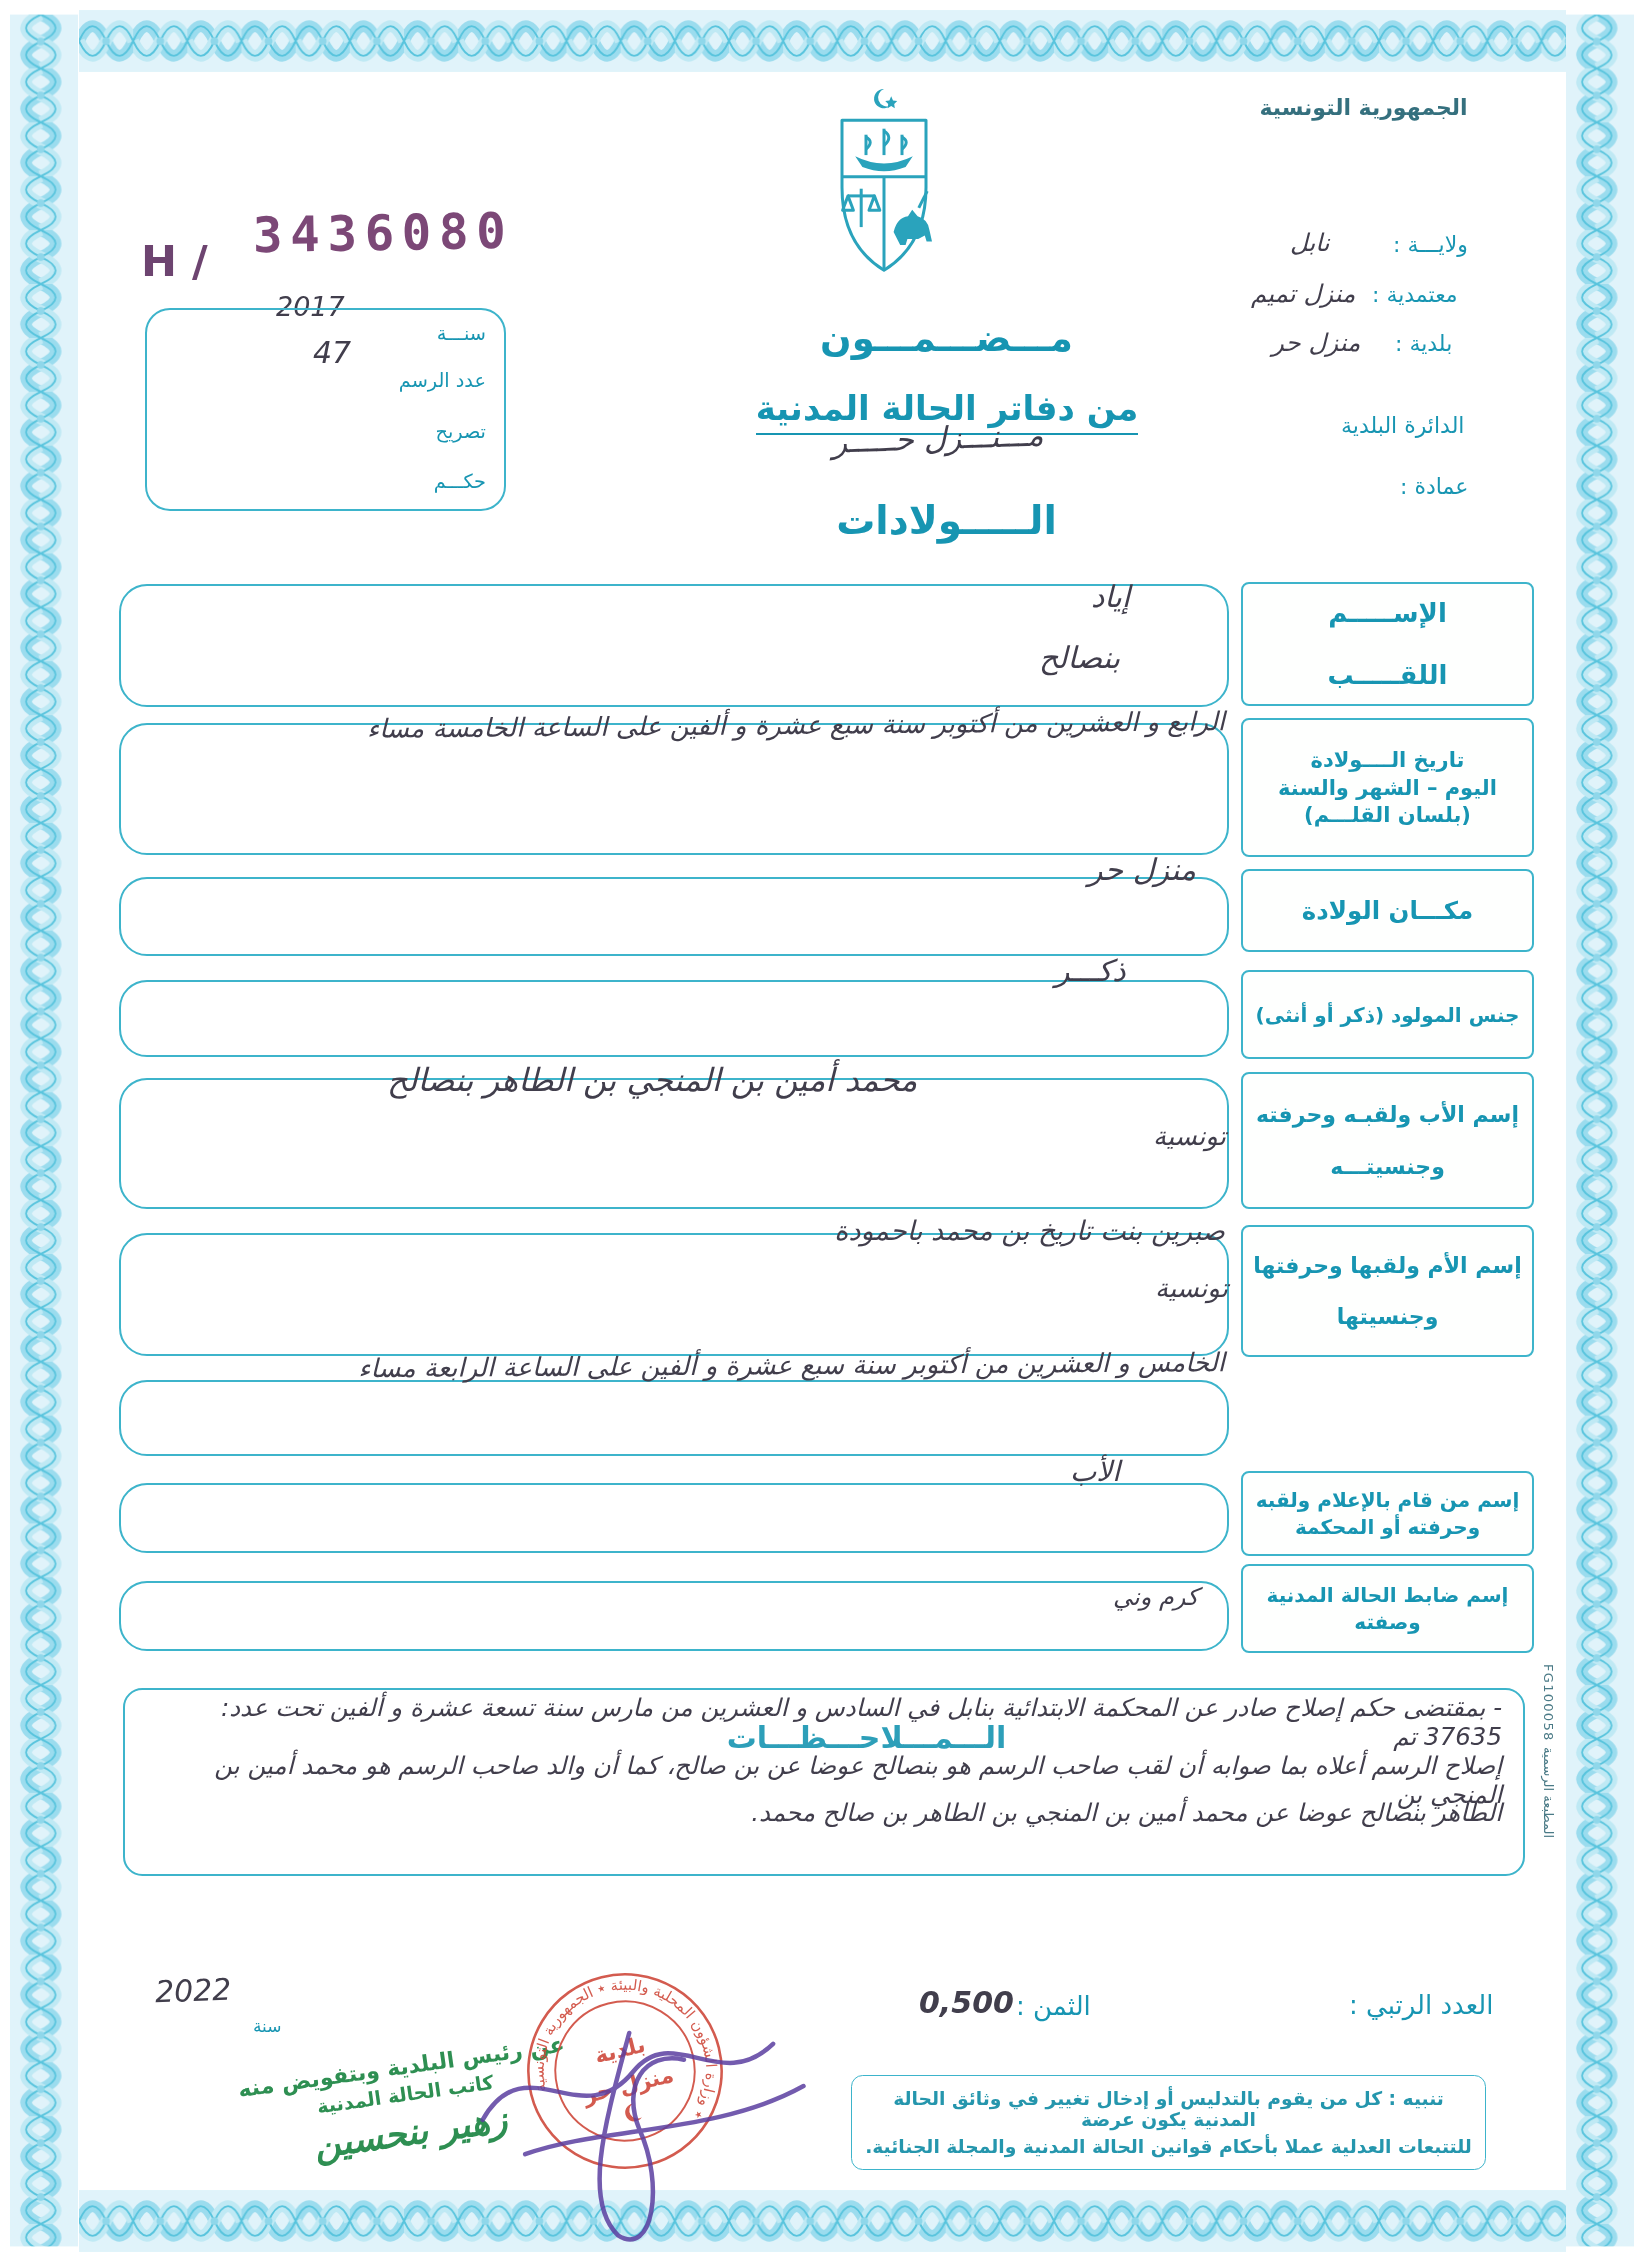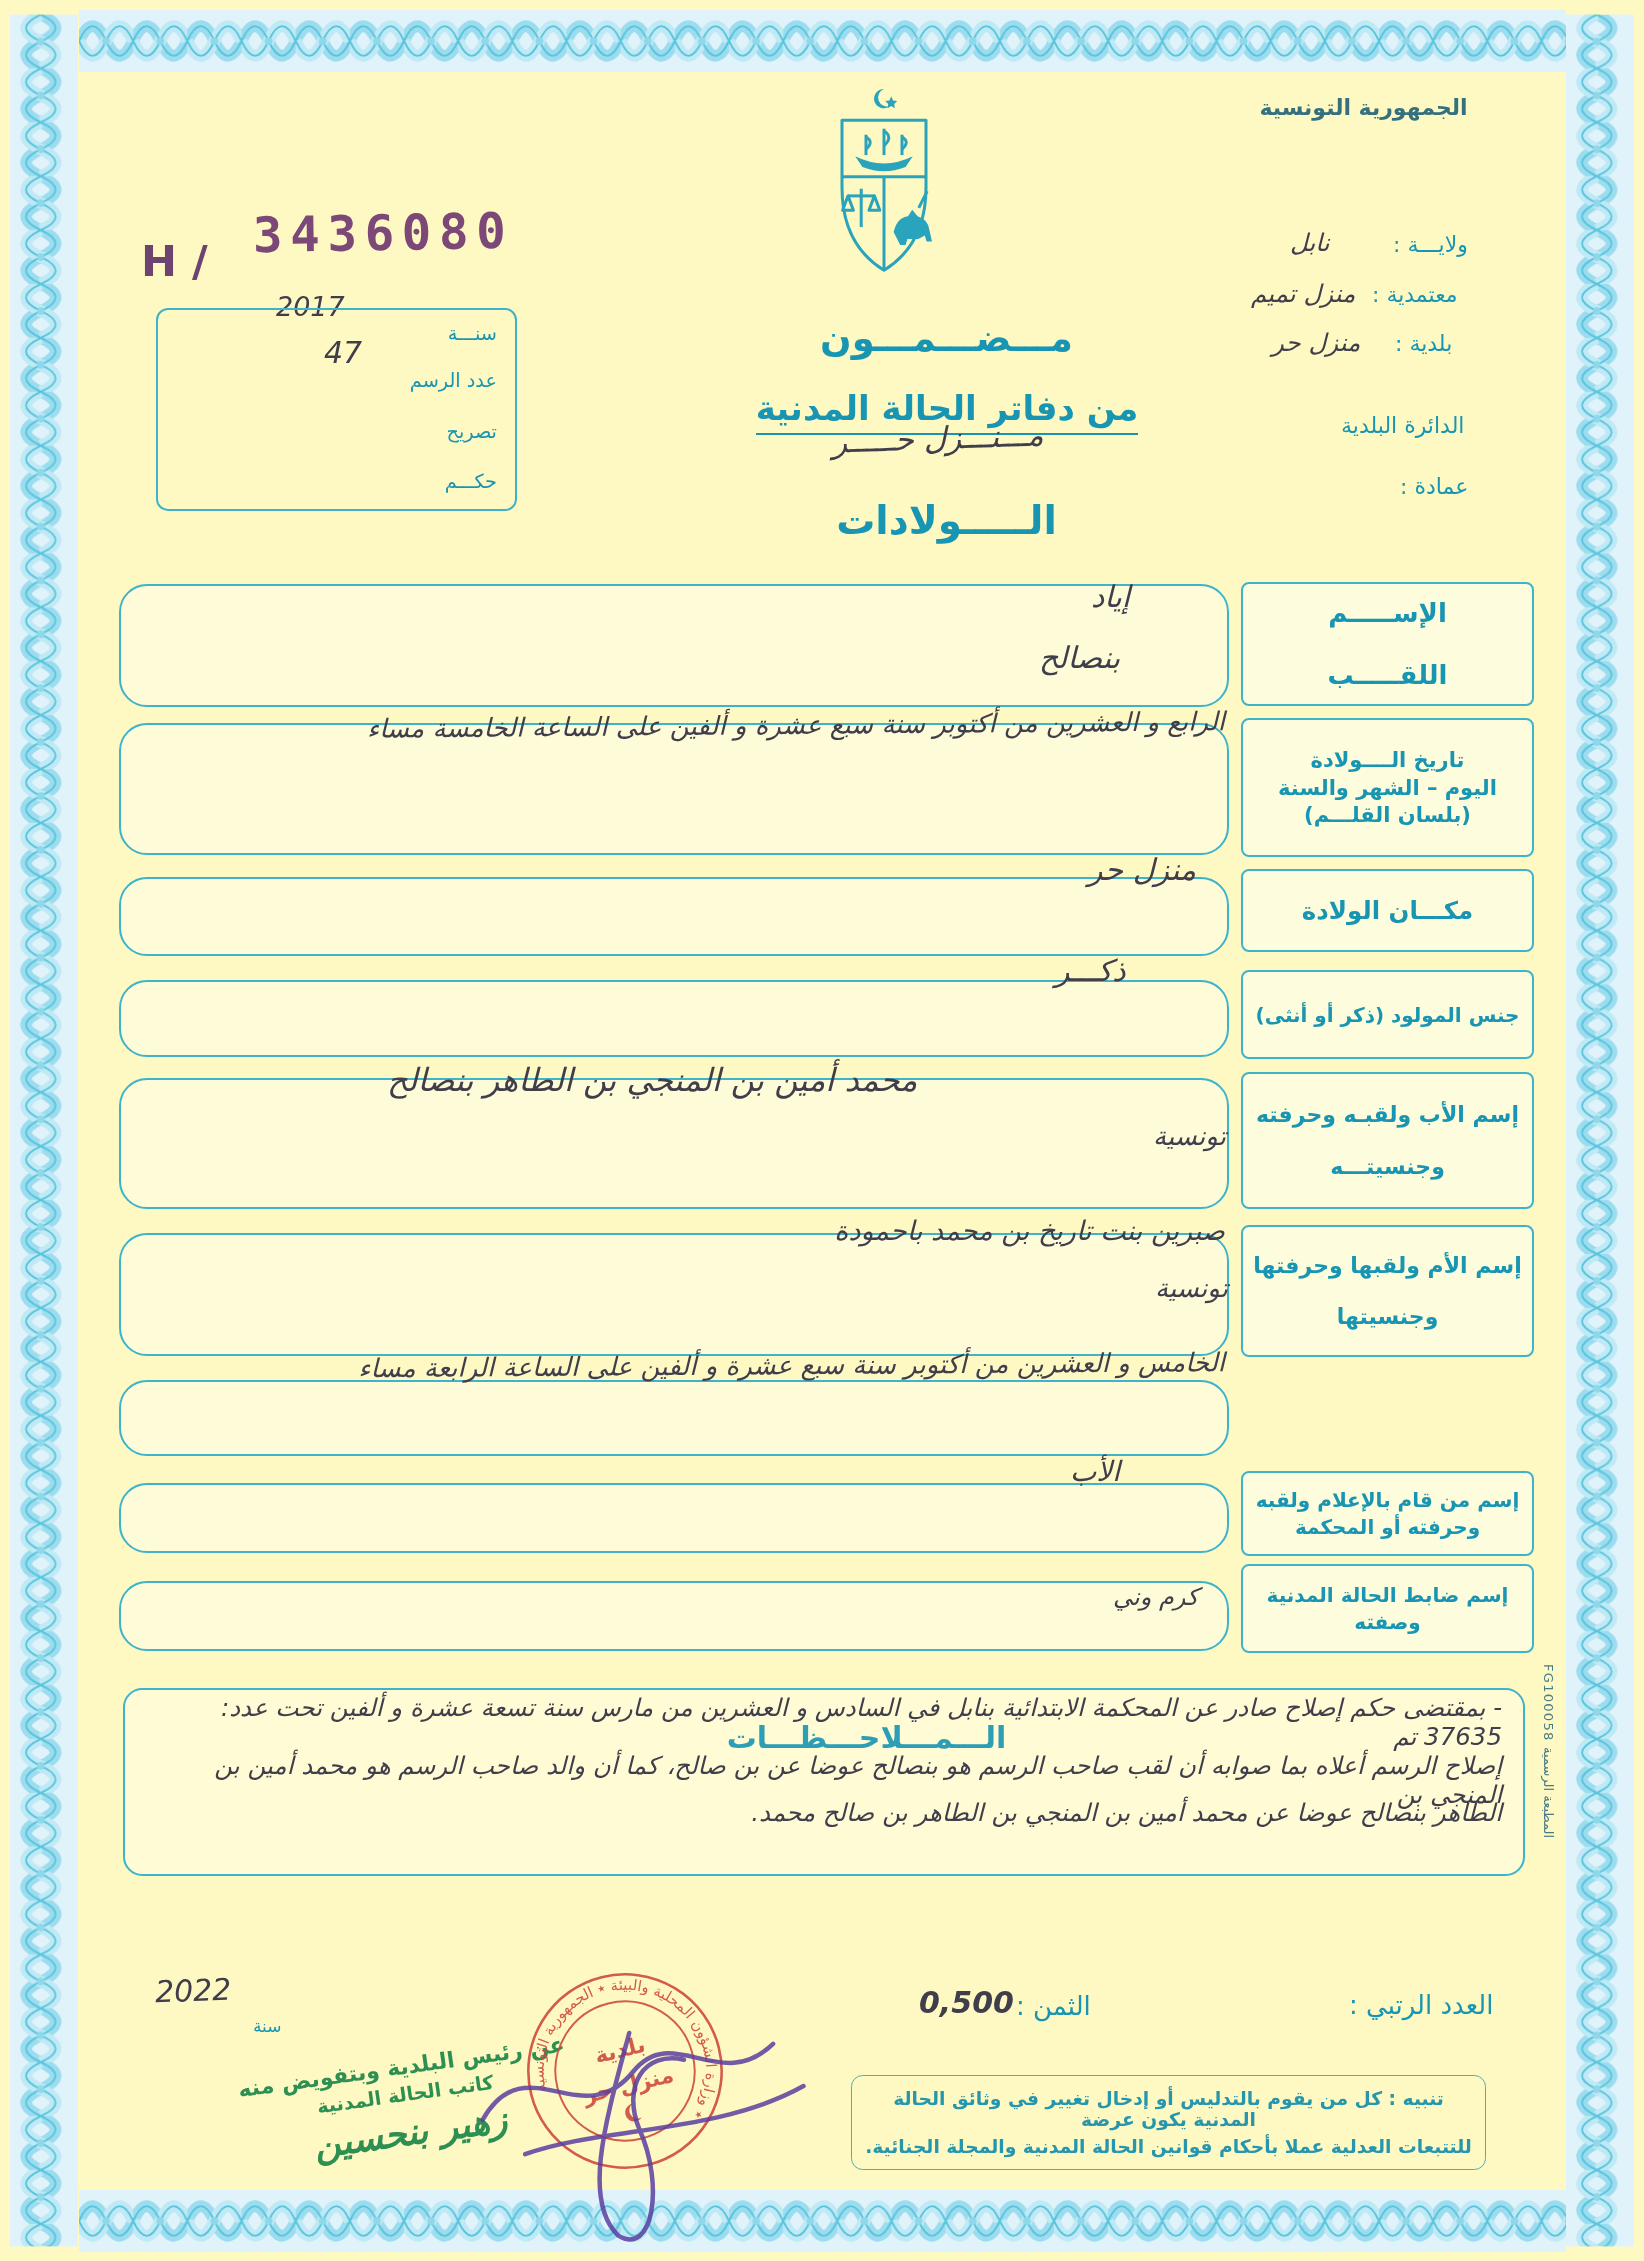--- a/index.html
+++ b/index.html
@@ -1,16 +1,16 @@
 <!DOCTYPE html>
 <html lang="ar" style="font-size:10.3px"><head>
 <meta charset="utf-8">
 <style>
   html,body{margin:0;padding:0;background:#e9e9e4;}
-  .page{position:relative;width:1644px;height:2261px;background:#fef9c3;overflow:hidden;
+  .page{position:relative;width:1644px;height:2261px;background:#ffffff;overflow:hidden;
         font-family:"DejaVu Sans",sans-serif;}
   .abs{position:absolute;}
   .teal{color:#1795b2;font-weight:normal;}
   .hand{color:#413e4c;font-style:italic;}
   .lbox{position:absolute;left:1241px;width:293px;border:2.6px solid #3db4cb;border-radius:8px;
         color:#1795b2;font-weight:bold;display:flex;flex-direction:column;align-items:center;
         justify-content:center;gap:3.9px;text-align:center;direction:rtl;padding:5.2px 7.7px;
         box-sizing:border-box;background:rgba(253,254,253,0.45);}
   .cbox{position:absolute;left:119px;width:1110px;border:2.6px solid #3db4cb;border-radius:28px;
         box-sizing:border-box;background:rgba(255,255,255,0.35);}
@@ -60,21 +60,21 @@
   <svg class="abs" style="left:79px;top:2190px" width="1487" height="62" viewBox="0 0 2306 96">
       <rect width="2306" height="96" fill="url(#gH)"></rect>
     </svg>
 
   <div class="abs" style="left:1257px;top:95px;width:213px;font-size:22px;color:#35707e;font-weight:bold;text-align:center" dir="rtl">الجمهورية التونسية</div>
 
   <div class="abs" style="left:141px;top:236px;font-size:43px;color:#6d4470;font-weight:bold">H /</div>
   <div class="abs" style="left:253px;top:205px;font-size:49px;color:#7c4877;font-weight:bold;letter-spacing:7.7px;font-family:'DejaVu Sans Mono',monospace;transform:rotate(-1deg)">3436080</div>
   <div class="hand abs" style="left:276px;top:291px;font-size:27px">2017</div>
 
-  <div class="abs" style="left:156px;top:308px;width:361px;height:203px;border:2.6px solid #3db4cb;border-radius:12px;box-sizing:border-box">
+  <div class="abs" style="left:145px;top:308px;width:361px;height:203px;border:2.6px solid #3db4cb;border-radius:25px;box-sizing:border-box">
     <div class="teal abs" style="right:18px;top:11.6px;font-size:19.3px" dir="rtl">سنـــة</div>
     <div class="teal abs" style="right:18px;top:59px;font-size:19.3px" dir="rtl">عدد الرسم</div>
     <div class="teal abs" style="right:18px;top:110px;font-size:19.3px" dir="rtl">تصريح</div>
     <div class="teal abs" style="right:18px;top:160px;font-size:19.3px" dir="rtl">حكـــم</div>
     <div class="hand abs" style="left:166px;top:24.5px;font-size:30px">47</div>
   </div>
 
   <svg class="abs" style="left:824px;top:85px" width="120" height="199" viewBox="0 0 200 330">
     <g fill="none" stroke="#2aa3bc" stroke-width="5" stroke-linejoin="round">
       <path d="M100 6 a16 16 0 1 0 10 28 a12 12 0 1 1 -10 -28z" fill="#2aa3bc" stroke="none"></path>

